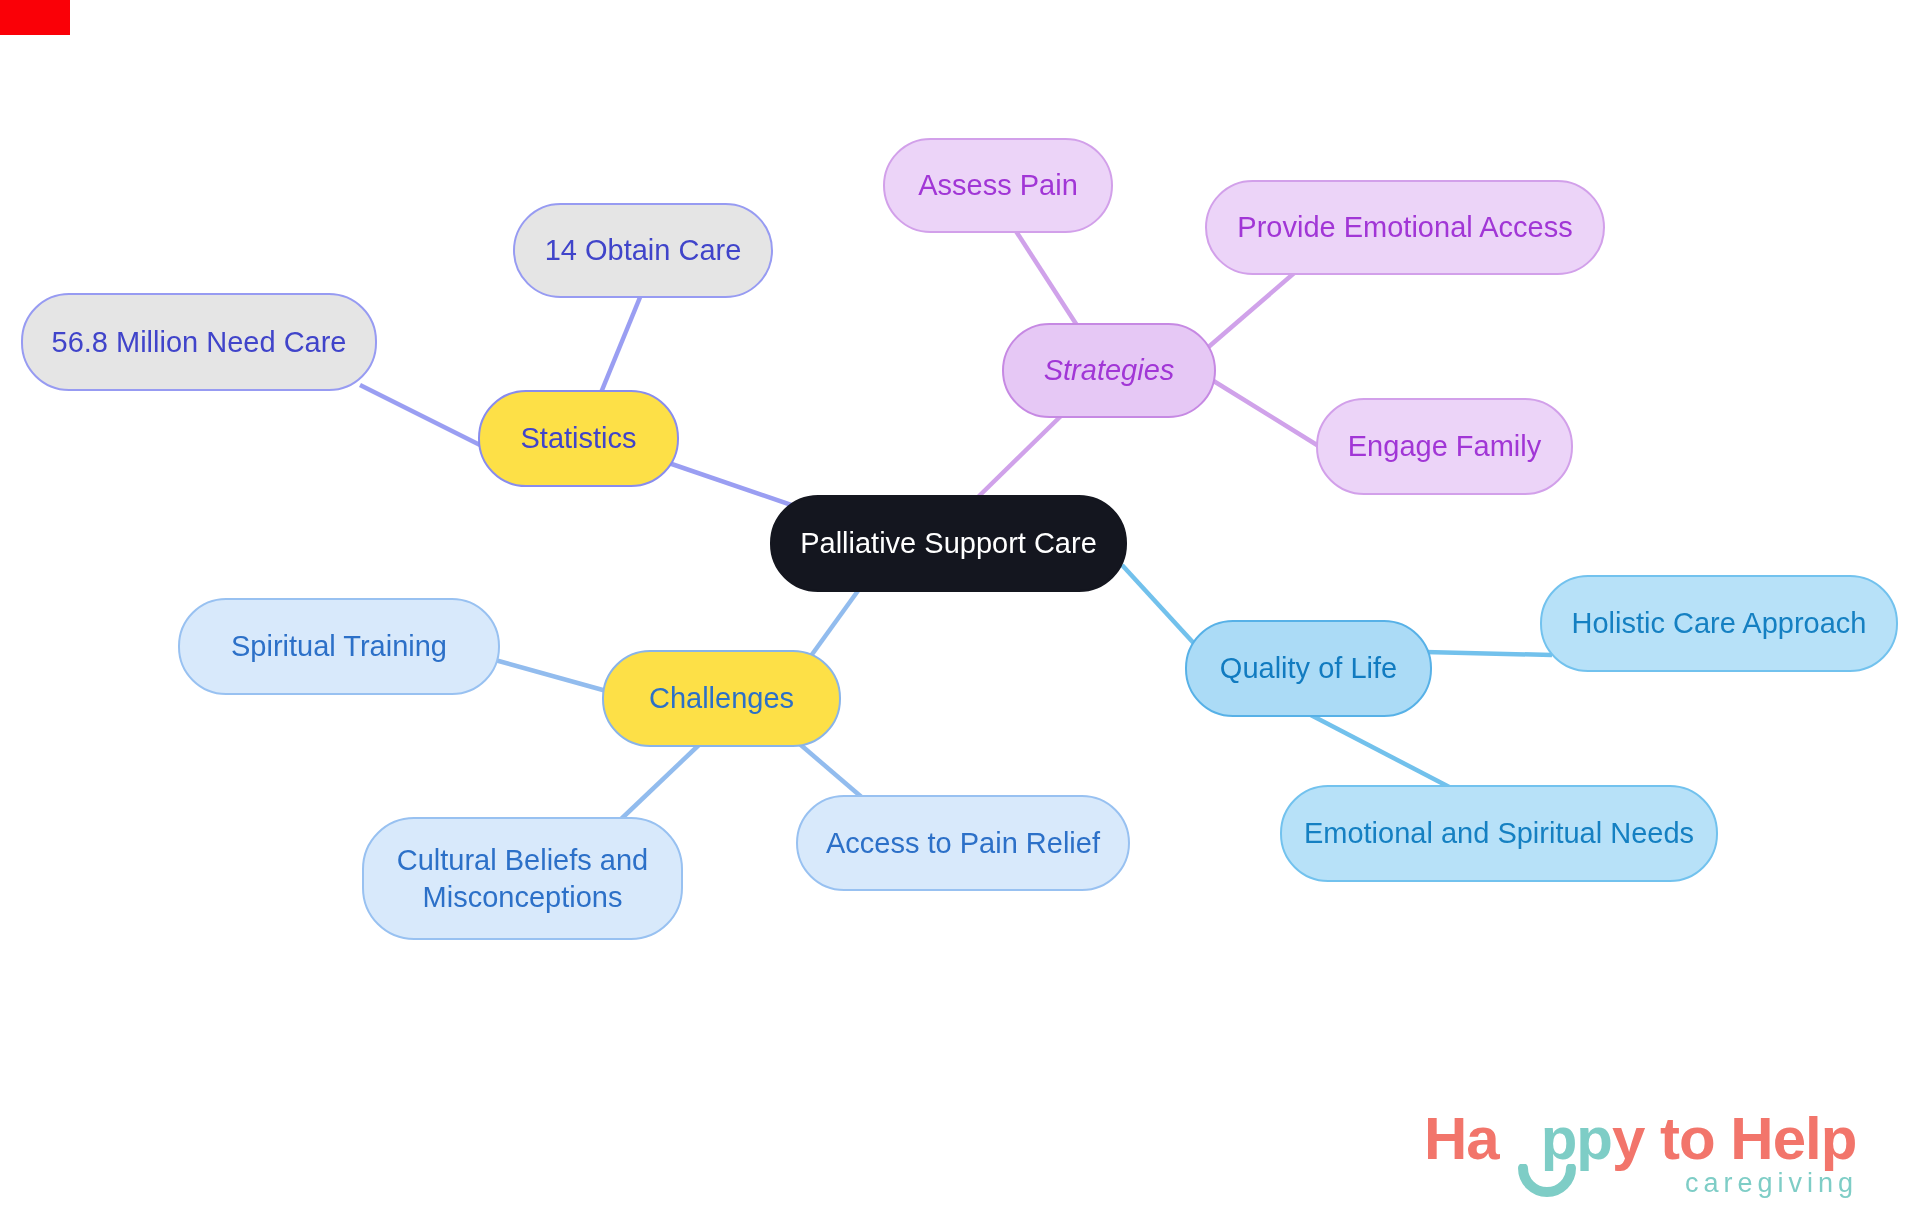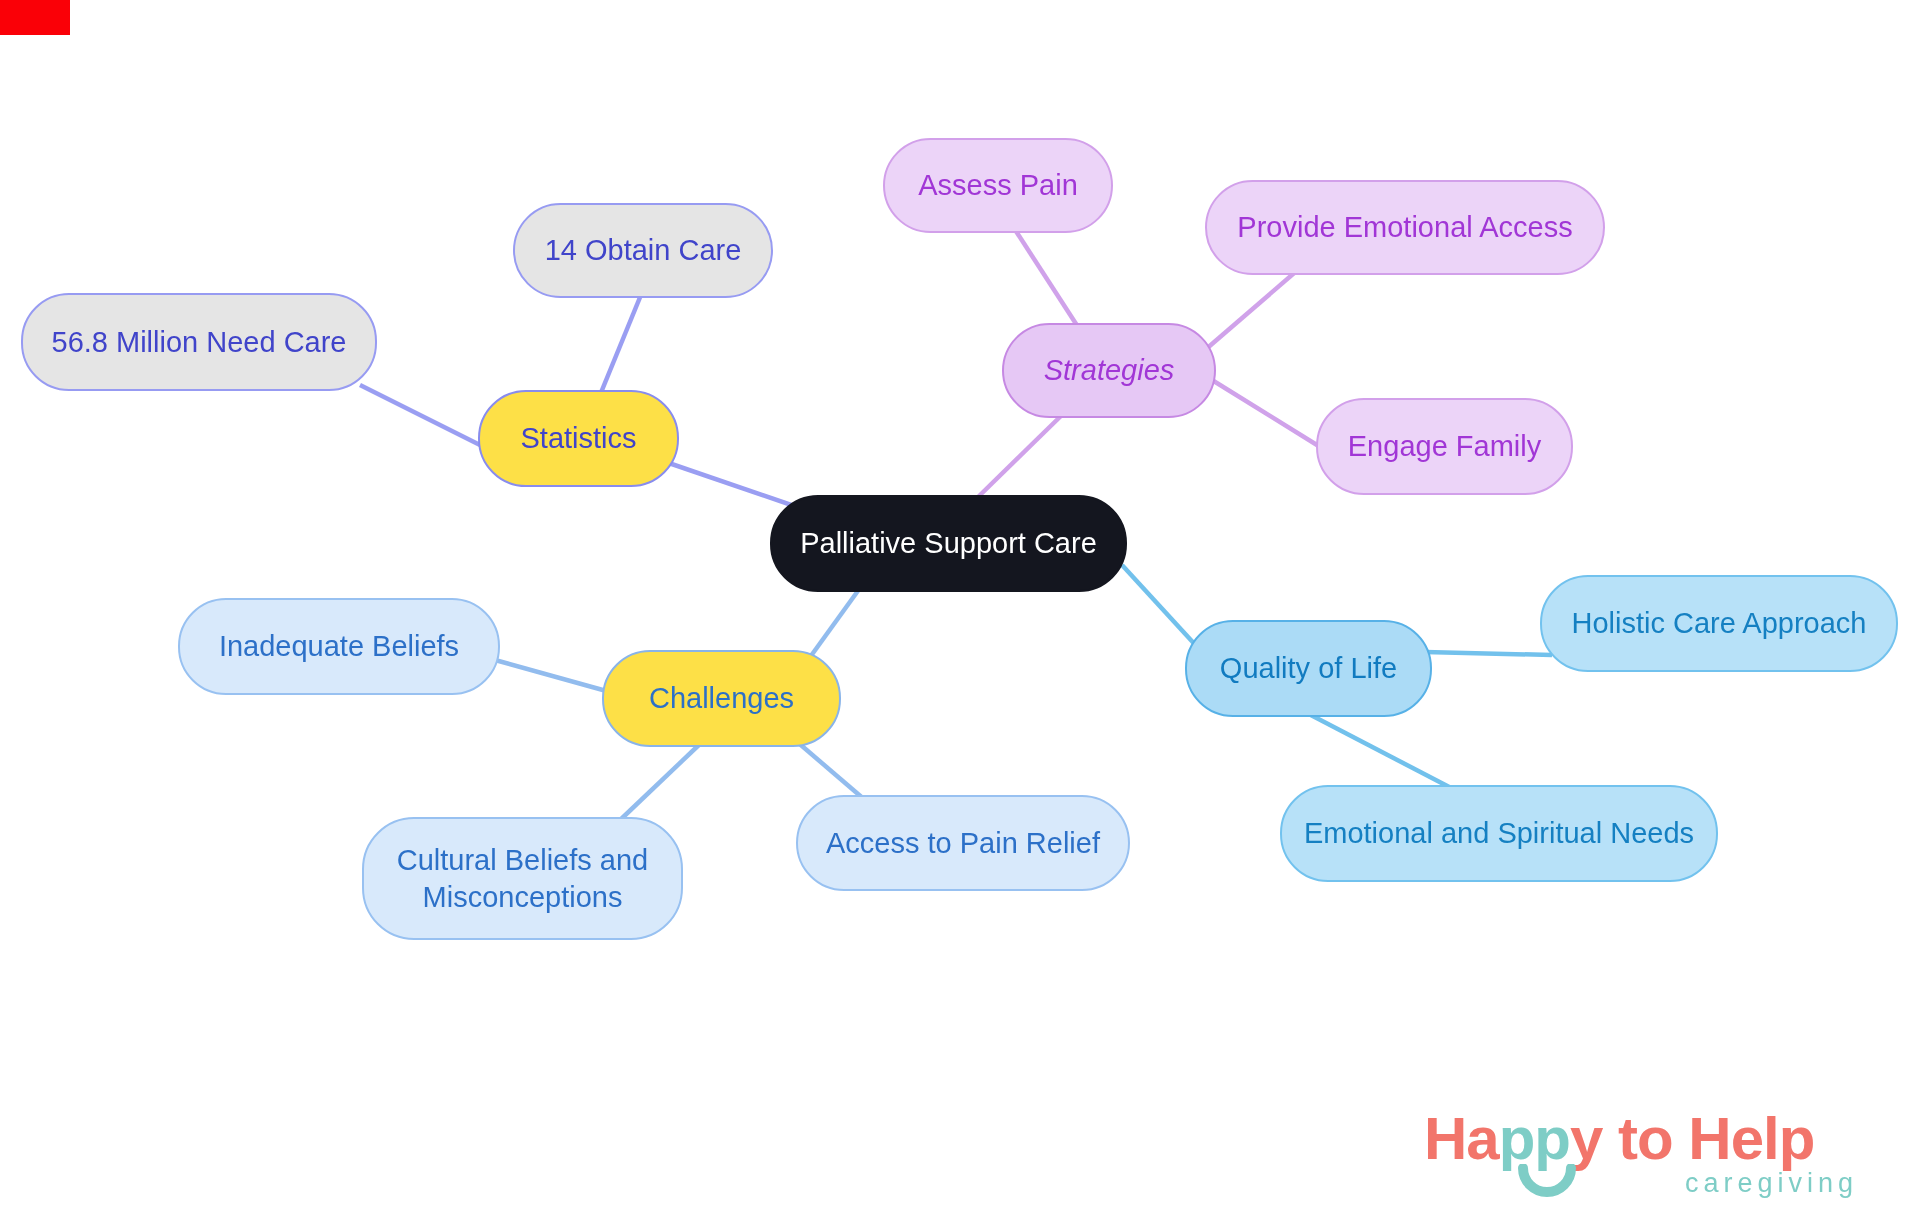--- a/index.html
+++ b/index.html
@@ -39,21 +39,21 @@
   .pos-pain-relief{left:796px;top:795px;width:334px;height:96px;}
   .pos-quality-of-life{left:1185px;top:620px;width:247px;height:97px;}
   .pos-holistic{left:1540px;top:575px;width:358px;height:97px;}
   .pos-spiritual-needs{left:1280px;top:785px;width:438px;height:97px;}
 
   .corner-marker{position:absolute;left:0;top:0;width:70px;height:35px;background:#fa0007;z-index:5;}
 
   
   .logo{position:absolute;left:1424px;top:1104px;width:440px;height:100px;z-index:3;}
   .logo-line{font-size:60px;font-weight:bold;letter-spacing:-1px;white-space:nowrap;color:#f2756b;}
-  .logo-teal{color:#7ecdc6;}
+  .logo-teal{color:#7ecdc6;margin-left:42px;}
   .logo-smile{position:absolute;left:94px;top:60px;}
   .logo-tagline{
     position:absolute;right:6px;top:64px;font-size:27px;letter-spacing:5px;
     color:#7ecdc6;white-space:nowrap;
   }
 </style>
 </head>
 <body>
 
 <div class="stage">
@@ -105,21 +105,21 @@
     <span>Provide Emotional Access</span>
   </div>
   <div class="node n-purp-c pos-engage-family">
     <span>Engage Family</span>
   </div>
 
   <div class="node n-blue-p pos-challenges">
     <span>Challenges</span>
   </div>
   <div class="node n-blue-c pos-inadequate-training">
-    <span>Inadequate Beliefs</span>
+    <span>Spiritual Training</span>
   </div>
   <div class="node n-blue-c pos-cultural-beliefs">
     <span>Cultural Beliefs and Misconceptions</span>
   </div>
   <div class="node n-blue-c pos-pain-relief">
     <span>Access to Pain Relief</span>
   </div>
 
   <div class="node n-cyan-p pos-quality-of-life">
     <span>Quality of Life</span>

